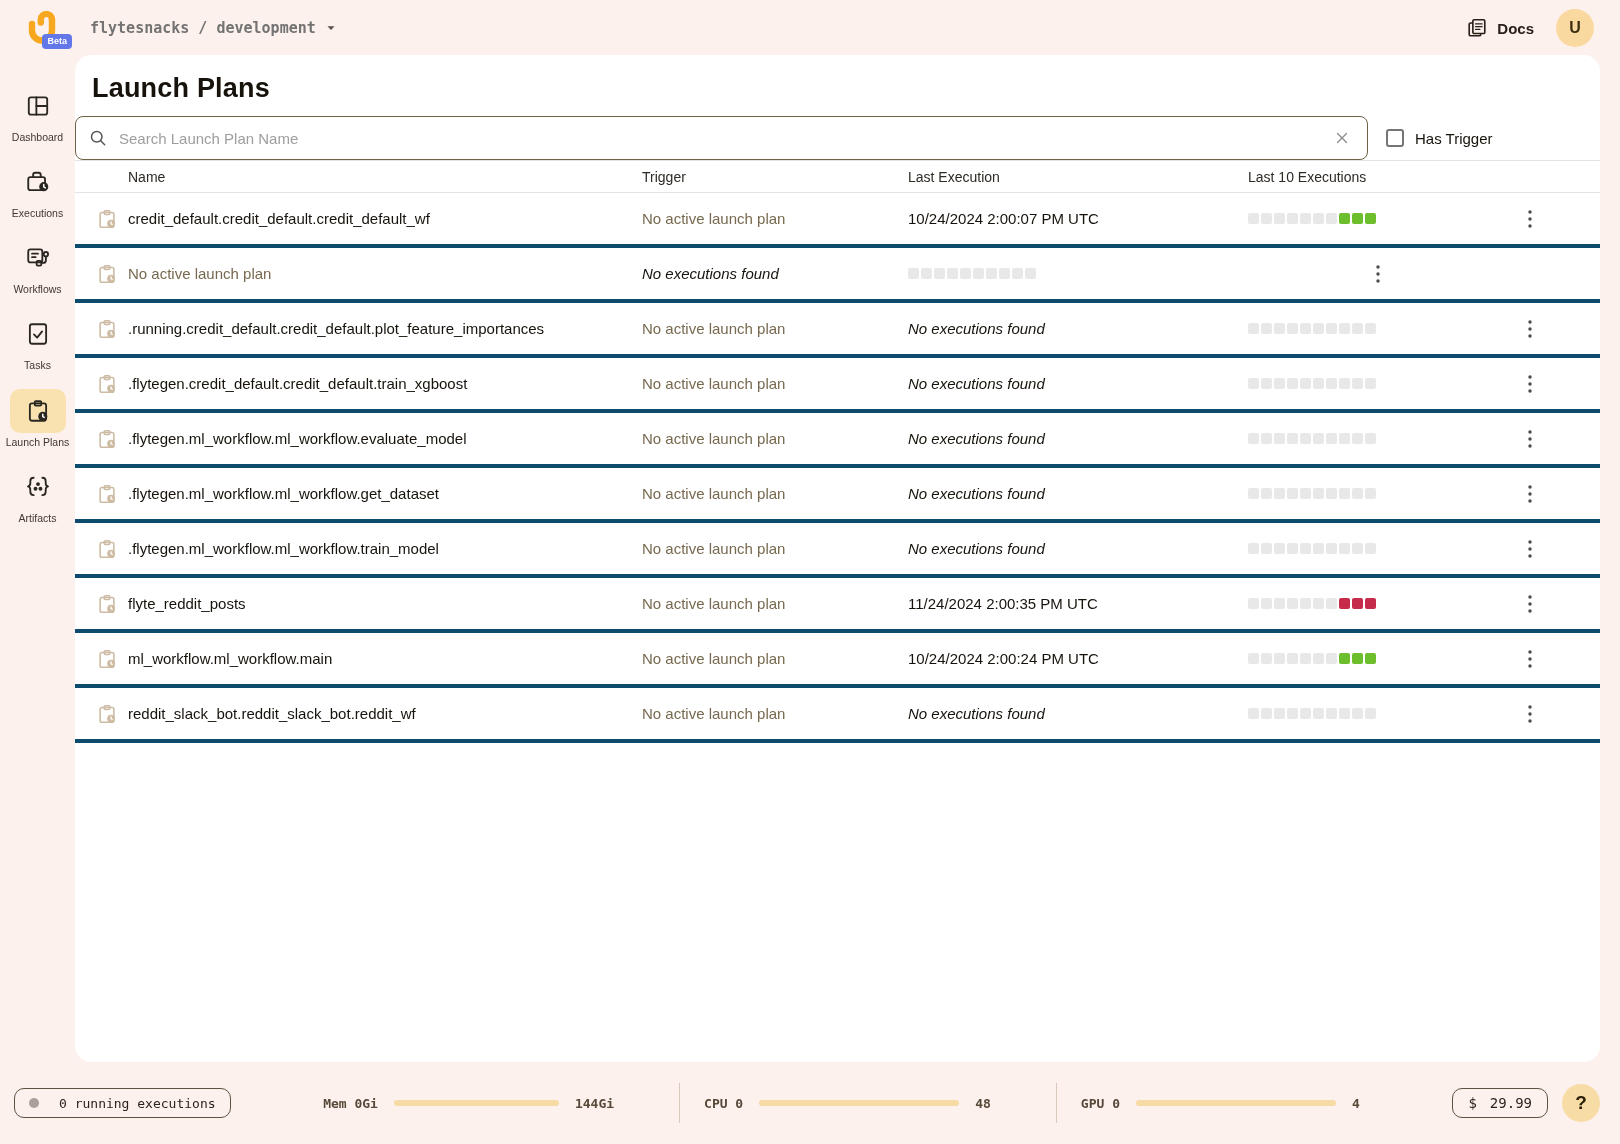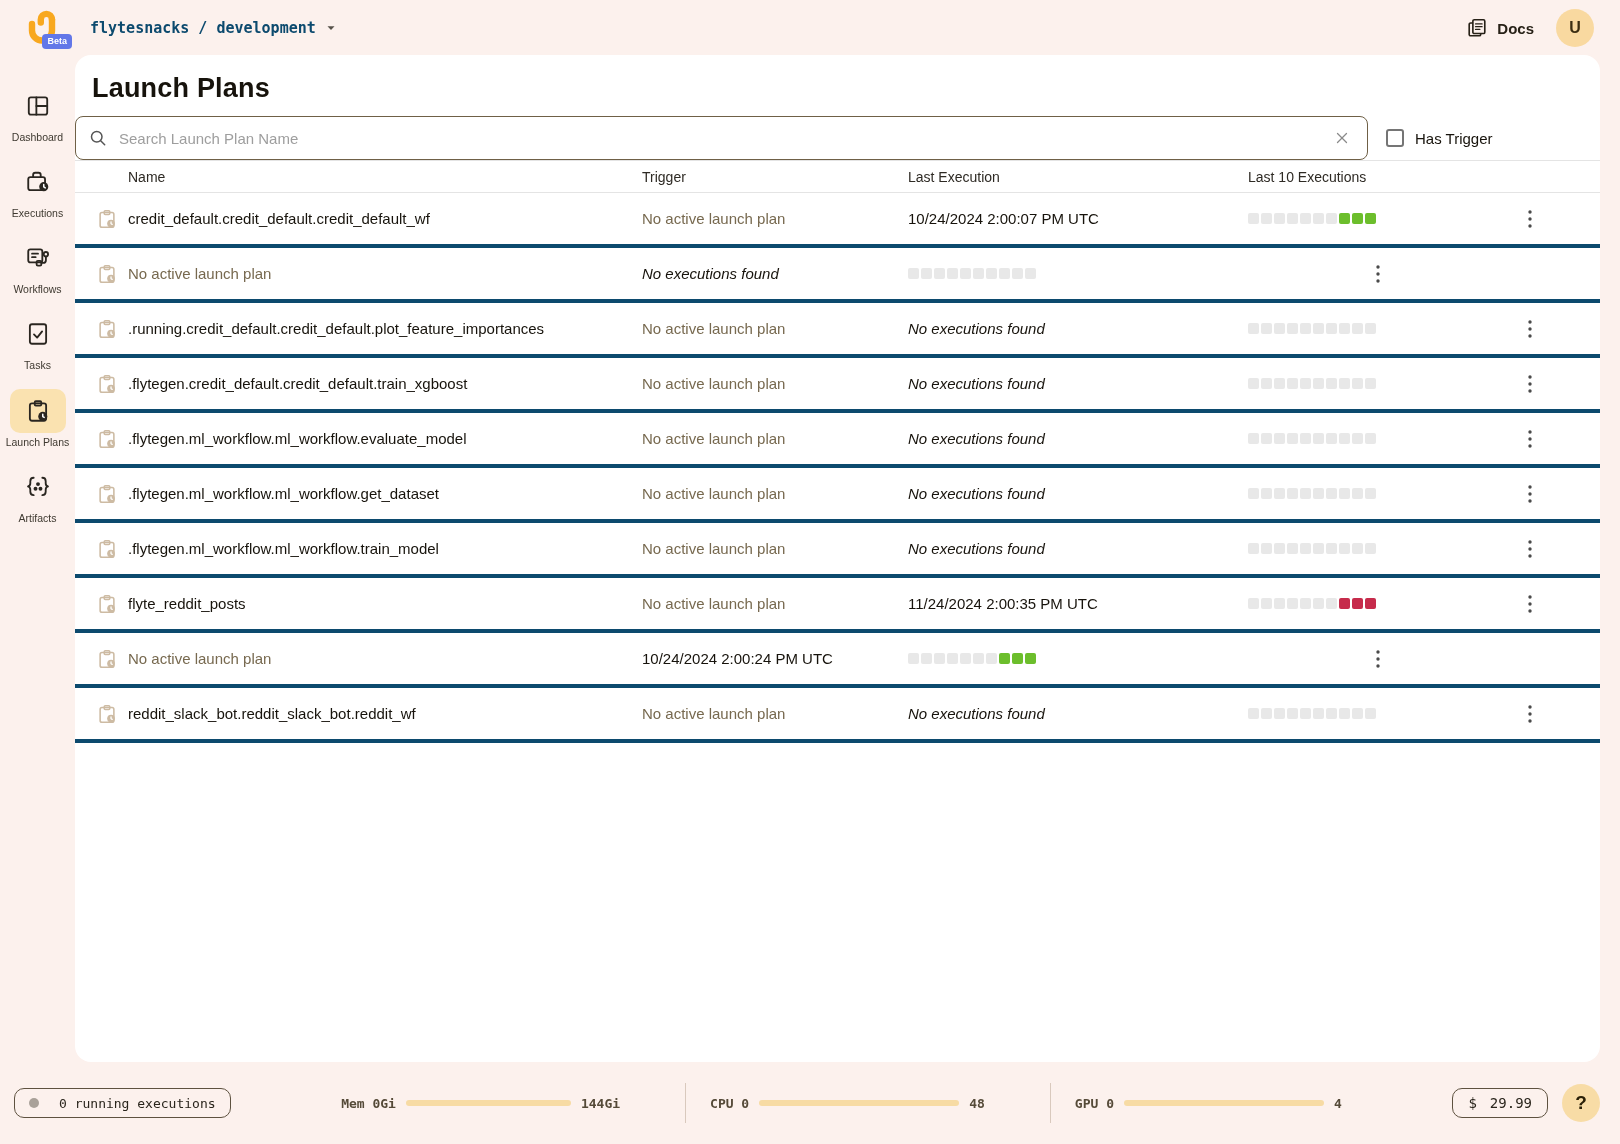--- a/index.html
+++ b/index.html
@@ -23,21 +23,21 @@
   .logo { position:relative; width:40px; height:42px; }
   .beta {
     position:absolute; right:-10px; bottom:0;
     background:#6277E8; color:#fff;
     font-size:9px; font-weight:700; line-height:1;
     padding:3px 5px; border-radius:4px;
   }
   .breadcrumb {
     display:flex; align-items:center; gap:9px;
     font-family:"DejaVu Sans Mono", monospace;
-    font-weight:700; font-size:15px; color:#0c4a6e; cursor:pointer;
+    font-weight:700; font-size:15px; color:#737373; cursor:pointer;
   }
   .topbar-right { display:flex; align-items:center; gap:22px; }
   .docs {
     display:flex; align-items:center; gap:9px;
     font-size:15px; font-weight:700; color:#272117; cursor:pointer;
   }
   .avatar {
     width:38px; height:38px; border-radius:50%;
     background:#F9D9A0; color:#3C2E12;
     display:flex; align-items:center; justify-content:center;
@@ -114,21 +114,21 @@
     font-family:"DejaVu Sans Mono", monospace;
   }
   .running-pill {
     display:flex; align-items:center; gap:20px;
     height:30px; padding:0 14px;
     border:1px solid #5E5240; border-radius:10px;
     font-size:13px; color:#2A251C; cursor:pointer; background:transparent;
   }
   .run-dot { width:10px; height:10px; border-radius:50%; background:#A9A199; }
   .meters { flex:1; display:flex; justify-content:center; align-items:center; }
-  .meter { display:flex; align-items:center; gap:10px; height:40px; padding:0 24px; font-size:13px; font-weight:700; color:#554A38; }
+  .meter { display:flex; align-items:center; gap:16px; height:40px; padding:0 24px; font-size:13px; font-weight:700; color:#554A38; }
   .meter + .meter { border-left:1px solid #D9C9BD;margin-left:41px; }
   .m-bar { height:6px; border-radius:3px; background:#F7DBA4; }
   .meter:nth-child(1) .m-bar { width:165px; }
   .meter:nth-child(2) .m-bar { width:200px; }
   .meter:nth-child(3) .m-bar { width:200px; }
   .statusbar-right { display:flex; align-items:center; gap:14px; }
   .cost-pill {
     display:flex; align-items:center; gap:13px;
     height:30px; padding:0 15px;
     border:1px solid #5E5240; border-radius:10px;
@@ -550,20 +550,21 @@
 
   <div class="trow">
     <span class="plan-icon">
             <svg width="22" height="22" viewBox="0 0 24 24" fill="none" stroke="currentColor" stroke-width="1.7" stroke-linecap="round" stroke-linejoin="round">
               <rect x="4.5" y="5" width="15" height="16" rx="2"></rect>
               <rect x="9" y="3" width="6" height="4" rx="1"></rect>
               <circle cx="16.4" cy="17" r="4.2" fill="currentColor" stroke="none"></circle>
               <path d="M16.4 15.1v2l1.3 .8" stroke="#fff" stroke-width="1.4"></path>
             </svg>
           </span>
+    <span class="name-cell">ml_workflow.ml_workflow.main</span>
     <span class="trigger-cell">No active launch plan</span>
     <span class="exec-cell">10/24/2024 2:00:24 PM UTC</span>
     <span class="squares">
             <span class="square" style="background: rgb(232, 232, 232);"></span>
             <span class="square" style="background: rgb(232, 232, 232);"></span>
             <span class="square" style="background: rgb(232, 232, 232);"></span>
             <span class="square" style="background: rgb(232, 232, 232);"></span>
             <span class="square" style="background: rgb(232, 232, 232);"></span>
             <span class="square" style="background: rgb(232, 232, 232);"></span>
             <span class="square" style="background: rgb(232, 232, 232);"></span>

